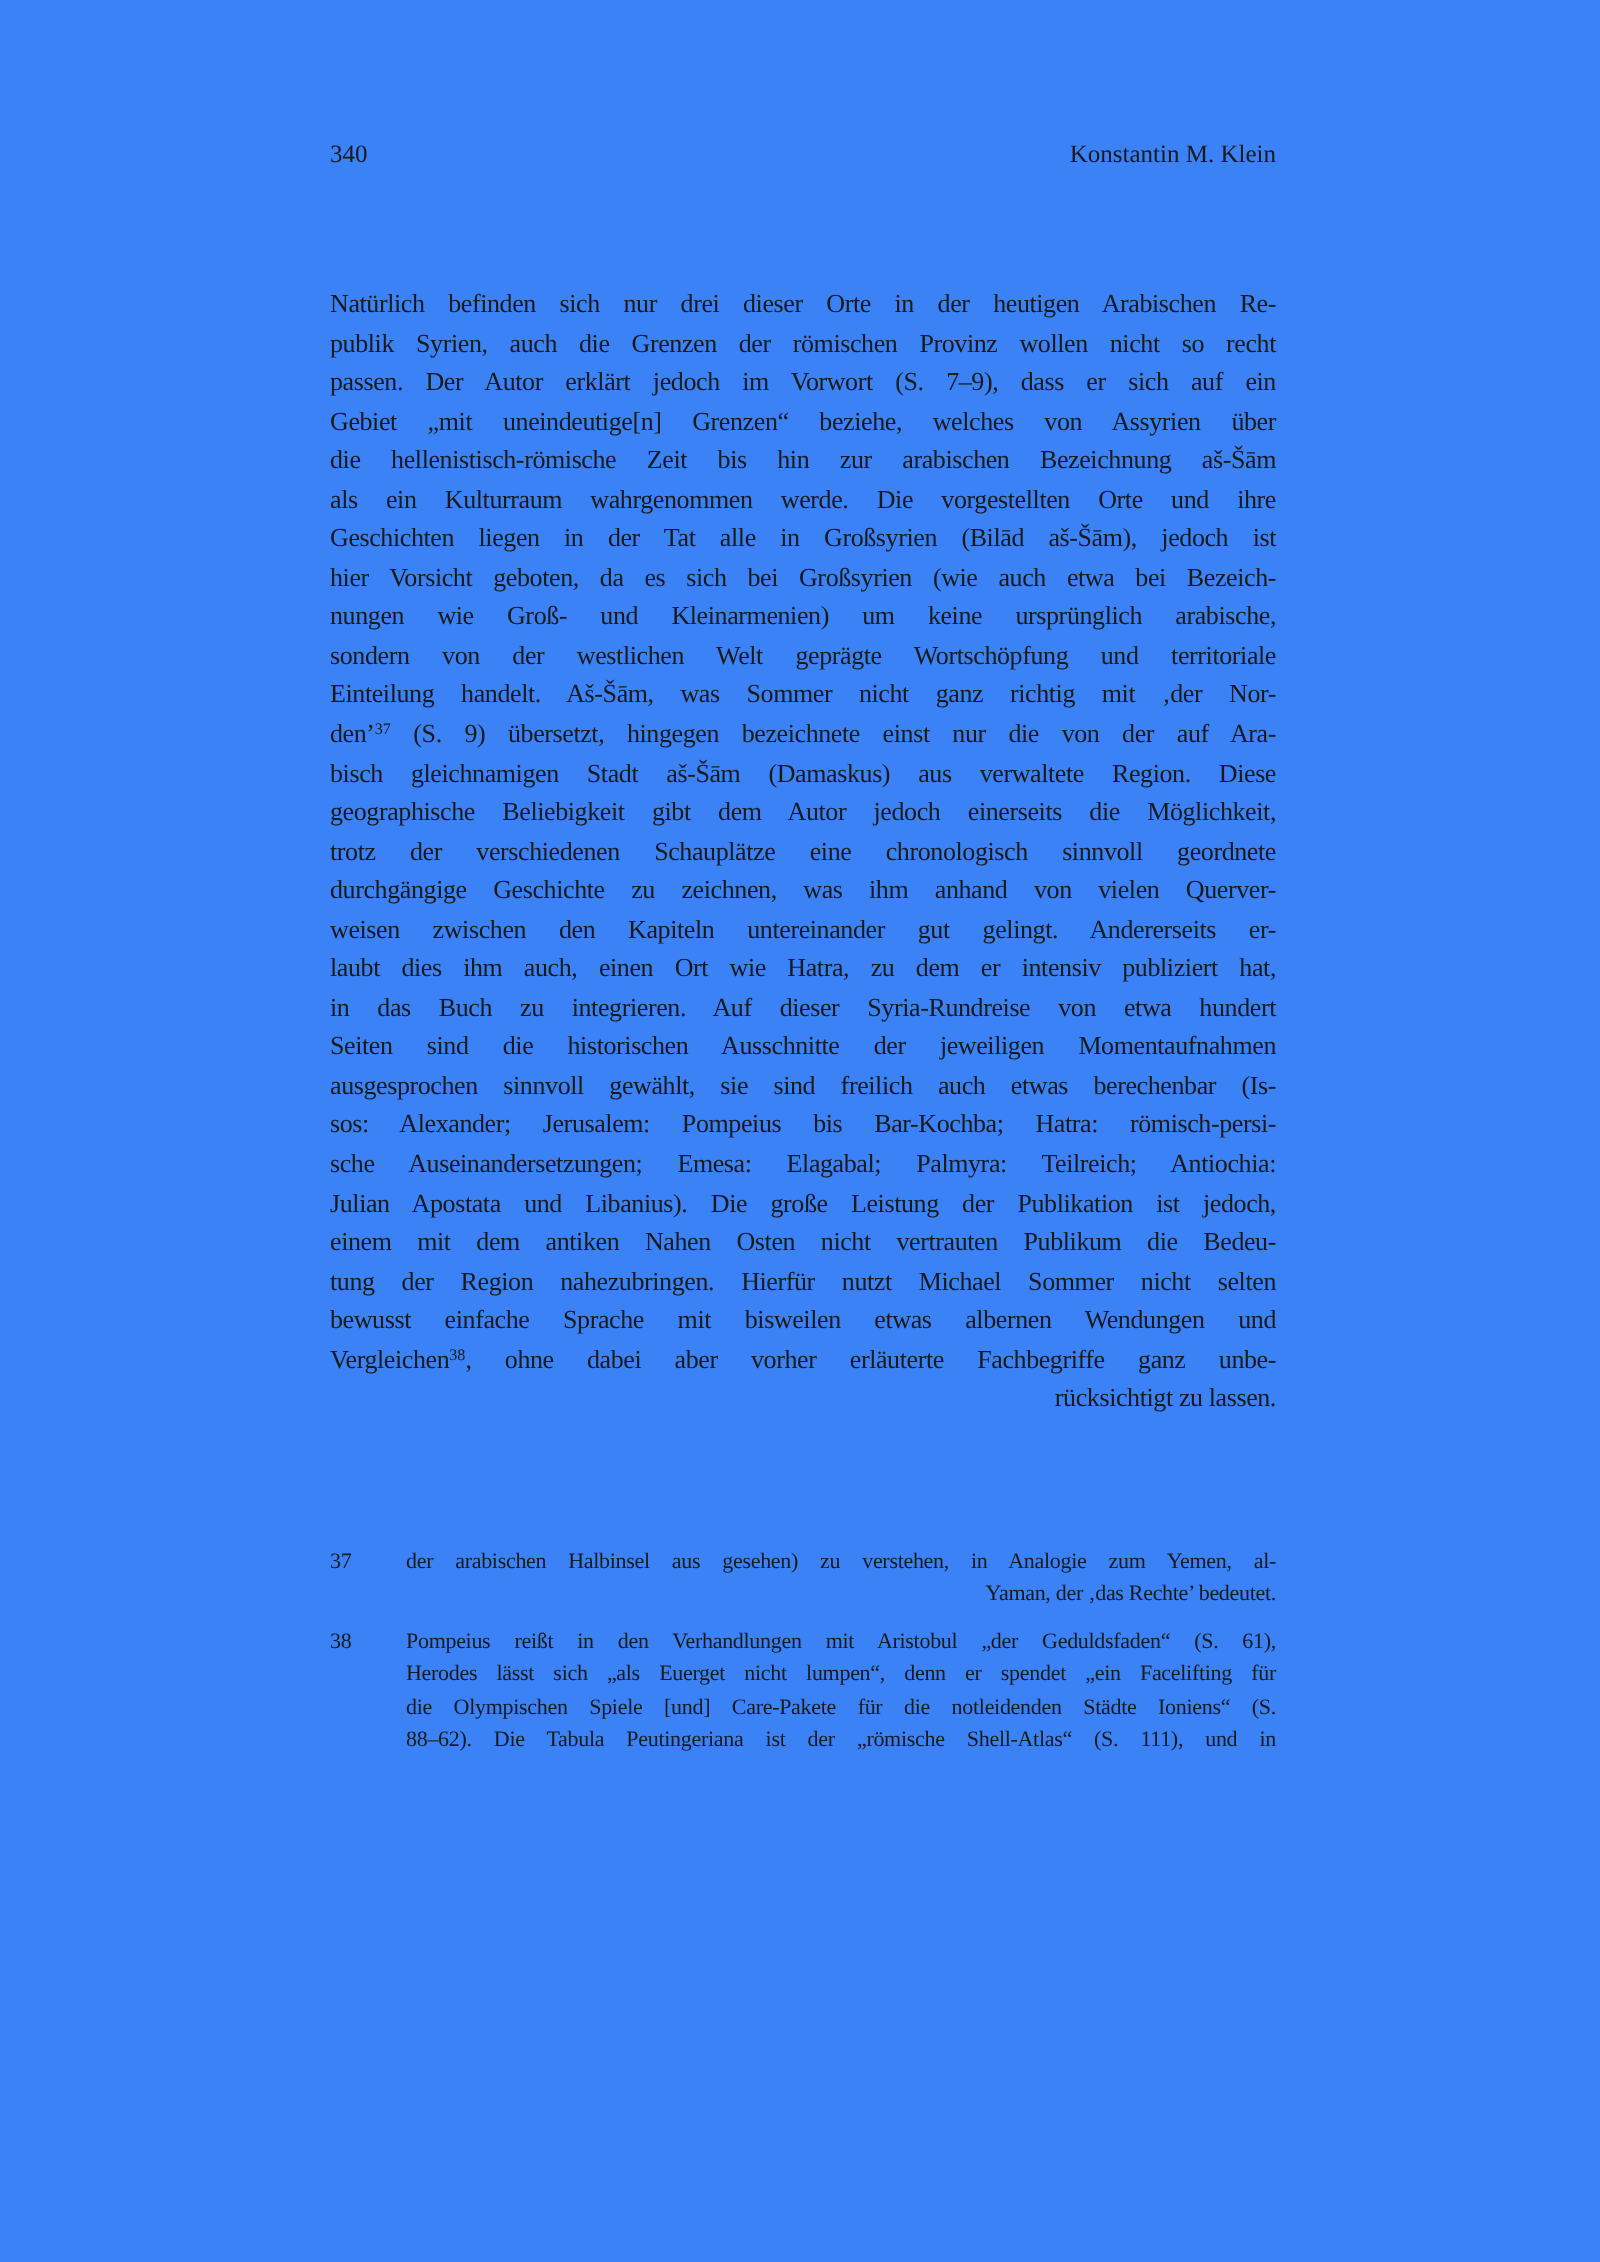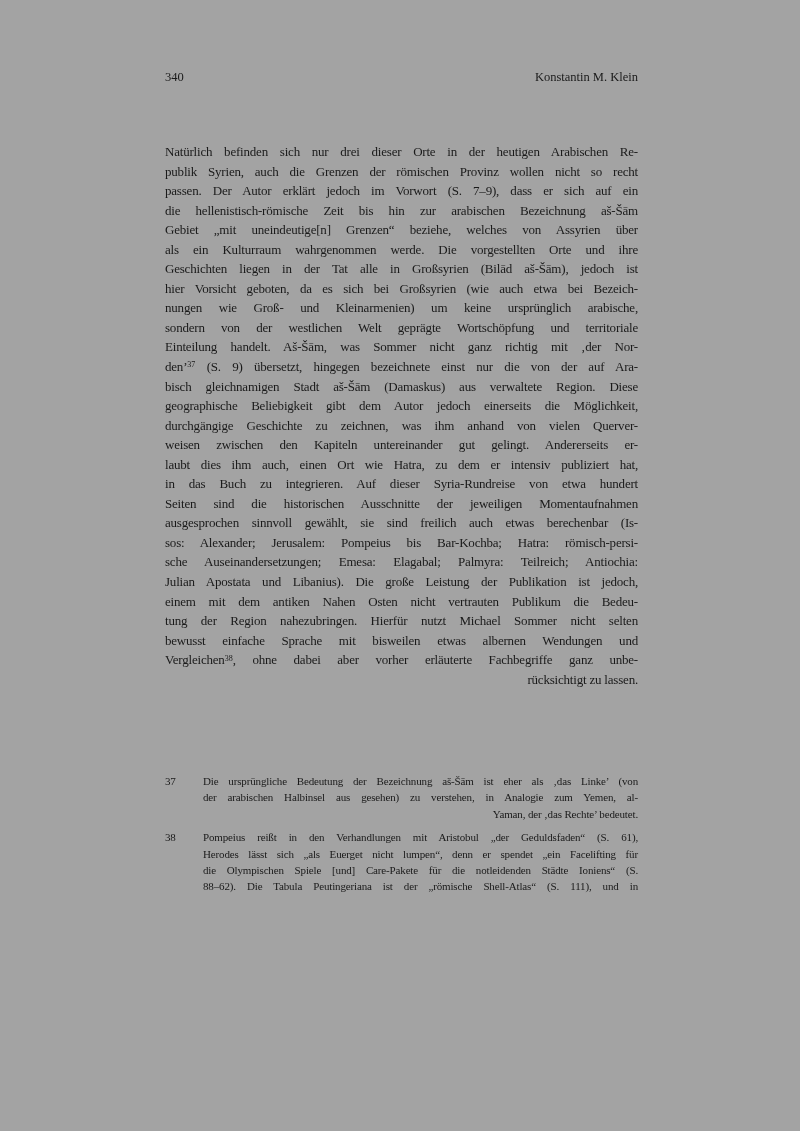--- a/index.html
+++ b/index.html
@@ -4,21 +4,21 @@
 <style>
   html, body {
     margin: 0;
     padding: 0;
     background: #ffffff;
   }
   .page {
     position: relative;
     width: 800px;
     height: 1131px;
-    background: #a3a3a3;
+    background: #3b82f6;
     font-family: "Liberation Serif", serif;
     color: #1a1a1a;
     overflow: hidden;
   }
   .running-header {
     position: absolute;
     left: 165px;
     top: 70px;
     width: 473px;
     font-size: 12.5px;
@@ -95,52 +95,52 @@
 
   <div class="running-header">
     <span class="page-num">340</span>
     <div class="running-title">Konstantin M. Klein</div>
   </div>
 
   <div class="body-block">
       <div class="bline flush">Natürlich befinden sich nur drei dieser Orte in der heutigen Arabischen Re-</div>
       <div class="bline flush">publik Syrien, auch die Grenzen der römischen Provinz wollen nicht so recht</div>
       <div class="bline flush">passen. Der Autor erklärt jedoch im Vorwort (S. 7–9), dass er sich auf ein</div>
+      <div class="bline flush">Gebiet „mit uneindeutige[n] Grenzen“ beziehe, welches von Assyrien über</div>
       <div class="bline flush">die hellenistisch-römische Zeit bis hin zur arabischen Bezeichnung aš-Šām</div>
-      <div class="bline flush">Gebiet „mit uneindeutige[n] Grenzen“ beziehe, welches von Assyrien über</div>
       <div class="bline flush">als ein Kulturraum wahrgenommen werde. Die vorgestellten Orte und ihre</div>
       <div class="bline flush">Geschichten liegen in der Tat alle in Großsyrien (Bilād aš-Šām), jedoch ist</div>
       <div class="bline flush">hier Vorsicht geboten, da es sich bei Großsyrien (wie auch etwa bei Bezeich-</div>
       <div class="bline flush">nungen wie Groß- und Kleinarmenien) um keine ursprünglich arabische,</div>
       <div class="bline flush">sondern von der westlichen Welt geprägte Wortschöpfung und territoriale</div>
       <div class="bline flush">Einteilung handelt. Aš-Šām, was Sommer nicht ganz richtig mit ‚der Nor-</div>
       <div class="bline flush">den’<sup>37</sup> (S. 9) übersetzt, hingegen bezeichnete einst nur die von der auf Ara-</div>
       <div class="bline flush">bisch gleichnamigen Stadt aš-Šām (Damaskus) aus verwaltete Region. Diese</div>
       <div class="bline flush">geographische Beliebigkeit gibt dem Autor jedoch einerseits die Möglichkeit,</div>
+      <div class="bline flush">trotz der verschiedenen Schauplätze eine chronologisch sinnvoll geordnete</div>
       <div class="bline flush">durchgängige Geschichte zu zeichnen, was ihm anhand von vielen Querver-</div>
       <div class="bline flush">weisen zwischen den Kapiteln untereinander gut gelingt. Andererseits er-</div>
       <div class="bline flush">laubt dies ihm auch, einen Ort wie Hatra, zu dem er intensiv publiziert hat,</div>
       <div class="bline flush">in das Buch zu integrieren. Auf dieser Syria-Rundreise von etwa hundert</div>
       <div class="bline flush">Seiten sind die historischen Ausschnitte der jeweiligen Momentaufnahmen</div>
       <div class="bline flush">ausgesprochen sinnvoll gewählt, sie sind freilich auch etwas berechenbar (Is-</div>
       <div class="bline flush">sos: Alexander; Jerusalem: Pompeius bis Bar-Kochba; Hatra: römisch-persi-</div>
       <div class="bline flush">sche Auseinandersetzungen; Emesa: Elagabal; Palmyra: Teilreich; Antiochia:</div>
       <div class="bline flush">Julian Apostata und Libanius). Die große Leistung der Publikation ist jedoch,</div>
       <div class="bline flush">einem mit dem antiken Nahen Osten nicht vertrauten Publikum die Bedeu-</div>
       <div class="bline flush">tung der Region nahezubringen. Hierfür nutzt Michael Sommer nicht selten</div>
       <div class="bline flush">bewusst einfache Sprache mit bisweilen etwas albernen Wendungen und</div>
       <div class="bline flush">Vergleichen<sup>38</sup>, ohne dabei aber vorher erläuterte Fachbegriffe ganz unbe-</div>
       <div class="bline">rücksichtigt zu lassen.</div>
     </div>
 
   <div class="footnotes">
       <div class="footnote">
         <div class="fn-num">37</div>
         <div class="fn-text">
-          <div class="fline flush">Die ursprüngliche Bedeutung der Bezeichnung aš-Šām ist eher als ‚das Linke’ (von</div>
           <div class="fline flush">der arabischen Halbinsel aus gesehen) zu verstehen, in Analogie zum Yemen, al-</div>
           <div class="fline">Yaman, der ‚das Rechte’ bedeutet.</div>
         </div>
       </div>
       <div class="footnote">
         <div class="fn-num">38</div>
         <div class="fn-text">
           <div class="fline flush">Pompeius reißt in den Verhandlungen mit Aristobul „der Geduldsfaden“ (S. 61),</div>
           <div class="fline flush">Herodes lässt sich „als Euerget nicht lumpen“, denn er spendet „ein Facelifting für</div>
           <div class="fline flush">die Olympischen Spiele [und] Care-Pakete für die notleidenden Städte Ioniens“ (S.</div>

